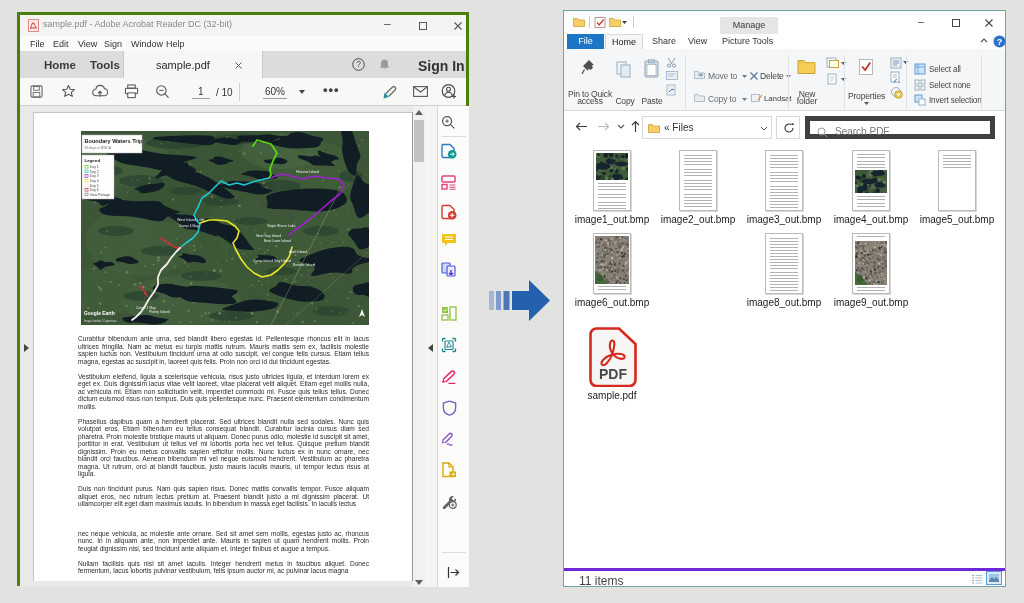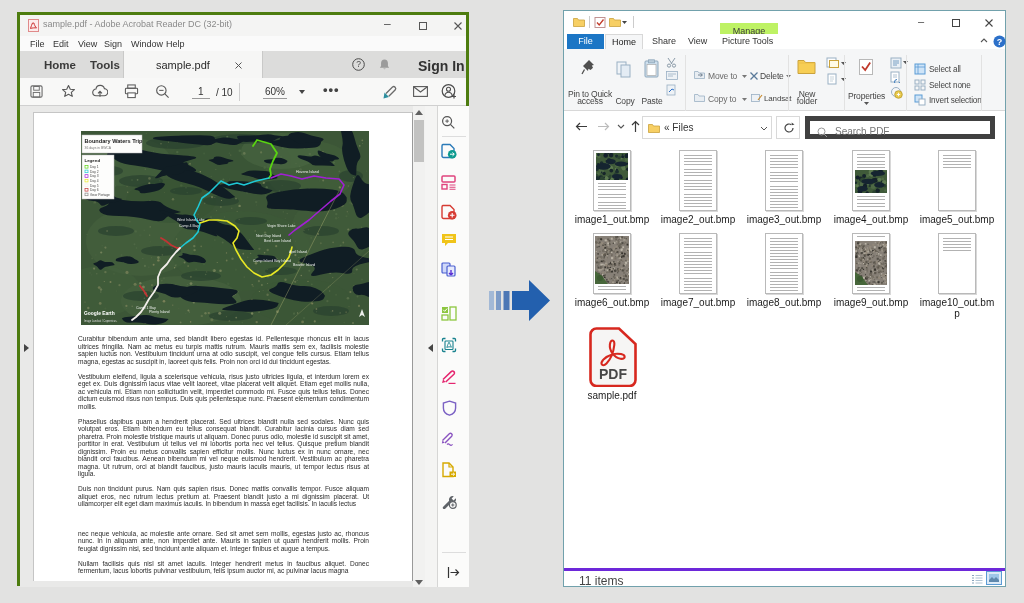--- a/index.html
+++ b/index.html
@@ -819,21 +819,21 @@
       </svg>
     <svg class="abs" style="left:45px;top:6px" width="12" height="11" viewBox="0 0 12 11">
         <path d="M0.5 1.5h4l1 1.5h6v6.5h-11z" fill="#f7cf64" stroke="#caa23c" stroke-width="0.8"></path>
       </svg>
     <div class="abs" style="left:58px;top:10px;">
         <svg width="5" height="3" viewBox="0 0 5 3">
           <path d="M0 0 L5 0 L2.5 3 Z" fill="#444"></path>
         </svg>
       </div>
     <div class="abs" style="left:69px;top:5px;width:1px;height:12px;background:#ccc;"></div>
-    <div class="abs" style="left:156px;top:12px;width:58px;height:17px;background:#bef264;text-align:center;font-size:9px;color:#3a3a3a;line-height:17px;">Manage</div>
+    <div class="abs" style="left:156px;top:6px;width:58px;height:17px;background:#e5e5e5;text-align:center;font-size:9px;color:#3a3a3a;line-height:17px;">Manage</div>
     <span class="abs" style="left:354px;top:4px;color:#444;font-size:11px;">–</span>
     <svg class="abs" style="left:388px;top:8px" width="8" height="8" viewBox="0 0 8 8">
         <rect x="0.5" y="0.5" width="7" height="7" fill="none" stroke="#444"></rect>
       </svg>
     <svg class="abs" style="left:421px;top:8px" width="8" height="8" viewBox="0 0 8 8">
         <path d="M0.5 0.5L7.5 7.5M7.5 0.5L0.5 7.5" stroke="#444" stroke-width="1.1"></path>
       </svg>
   </div>
   <div class="abs tabrow">
     <div class="abs" style="left:3px;top:0;width:37px;height:15px;background:#1c76c5;color:#fff;text-align:center;line-height:15px;">File</div>
@@ -1610,29 +1610,20 @@
             <rect x="5.2" y="20.6" width="2.0" height="2.0" fill="#766f64"></rect>
             <rect x="24.2" y="46.5" width="1.3" height="1.3" fill="#3a3731"></rect>
             <rect x="31.7" y="7.8" width="1.7" height="1.7" fill="#3a3731"></rect>
             <path d="M0 48 L0 35 Q7 39 10 44 L13 48 Z" fill="#47663a"></path>
             <circle cx="5" cy="42" r="3" fill="#3c5a31"></circle>
           </svg>
         <div class="tl" style="top:52px;height:6px;"></div>
         </div>
       <div class="tlabel">image6_out.bmp</div>
     </div>
-    <div class="thumb" style="left:91px;top:90px;">
-      <div class="pageicon">
-          <div class="tl" style="top:4px;height:12px;"></div>
-          <div class="tl" style="top:18px;height:10px;"></div>
-          <div class="tl" style="top:30px;height:12px;"></div>
-          <div class="tl" style="top:44px;height:13px;"></div>
-        </div>
-      <div class="tlabel">image7_out.bmp</div>
-    </div>
     <div class="thumb" style="left:177px;top:90px;">
       <div class="pageicon">
           <div class="tl" style="top:4px;height:16px;"></div>
           <div class="tl" style="top:22px;height:14px;"></div>
           <div class="tl" style="top:38px;height:19px;"></div>
         </div>
       <div class="tlabel">image8_out.bmp</div>
     </div>
     <div class="thumb" style="left:264px;top:90px;">
       <div class="pageicon">
@@ -1991,26 +1982,20 @@
             <rect x="7.9" y="37.9" width="1.6" height="1.6" fill="#6b655a"></rect>
             <rect x="24.4" y="29.4" width="2.0" height="2.0" fill="#6b655a"></rect>
             <rect x="7.6" y="17.7" width="1.5" height="1.5" fill="#a29b8e"></rect>
             <path d="M0 44 L0 31 Q7 35 10 40 L13 44 Z" fill="#47663a"></path>
             <circle cx="5" cy="38" r="3" fill="#3c5a31"></circle>
           </svg>
         <div class="tl" style="top:53px;height:5px;"></div>
         </div>
       <div class="tlabel">image9_out.bmp</div>
     </div>
-    <div class="thumb" style="left:350px;top:90px;">
-      <div class="pageicon">
-          <div class="tl" style="top:4px;height:14px;"></div>
-        </div>
-      <div class="tlabel">image10_out.bm<br>p</div>
-    </div>
     <div class="abs" style="left:25px;top:184px;width:48px;height:60px;">
       <svg width="48" height="60" viewBox="0 0 48 60">
         <path d="M7.5 1.5 H30 L46.5 17 V53 a6 6 0 0 1-6 6 H7.5 a6 6 0 0 1-6-6 V7.5 a6 6 0 0 1 6-6 Z" fill="#f6f5f4" stroke="#d7281f" stroke-width="2.6"></path>
         <path d="M14 33c-3.5 4.5 0 7 3.5 3.5 4-4 7-11.5 7.8-18.5.7-6-3.8-5.6-4.4-.6-.8 6.5 4.6 13.3 10.6 14.3 5.3.9 5.6-3.4.6-4.6-5.5-1.3-12.6.6-17.6 5.4" fill="none" stroke="#d7281f" stroke-width="2.1" stroke-linecap="round"></path>
         <text x="24" y="52" font-size="14" font-weight="bold" text-anchor="middle" fill="#474747" font-family="Liberation Sans">PDF</text>
       </svg>
     </div>
     <div class="abs" style="left:5px;top:247px;width:86px;text-align:center;font-size:10px;color:#1b1b1b;">sample.pdf</div>
   </div>
   <div class="abs status">

